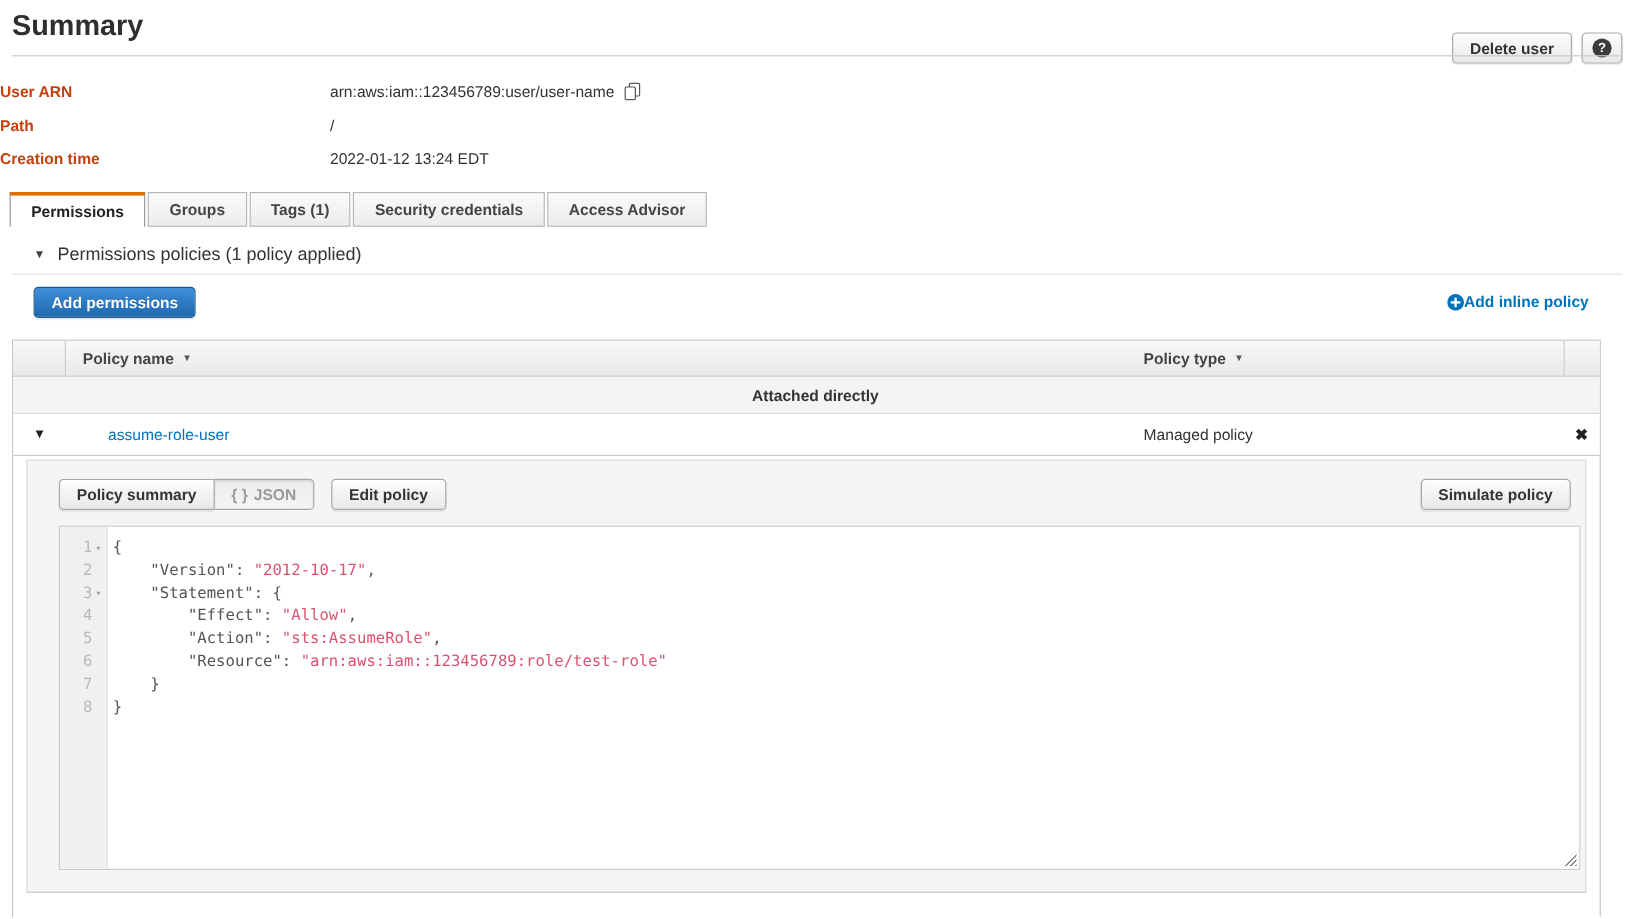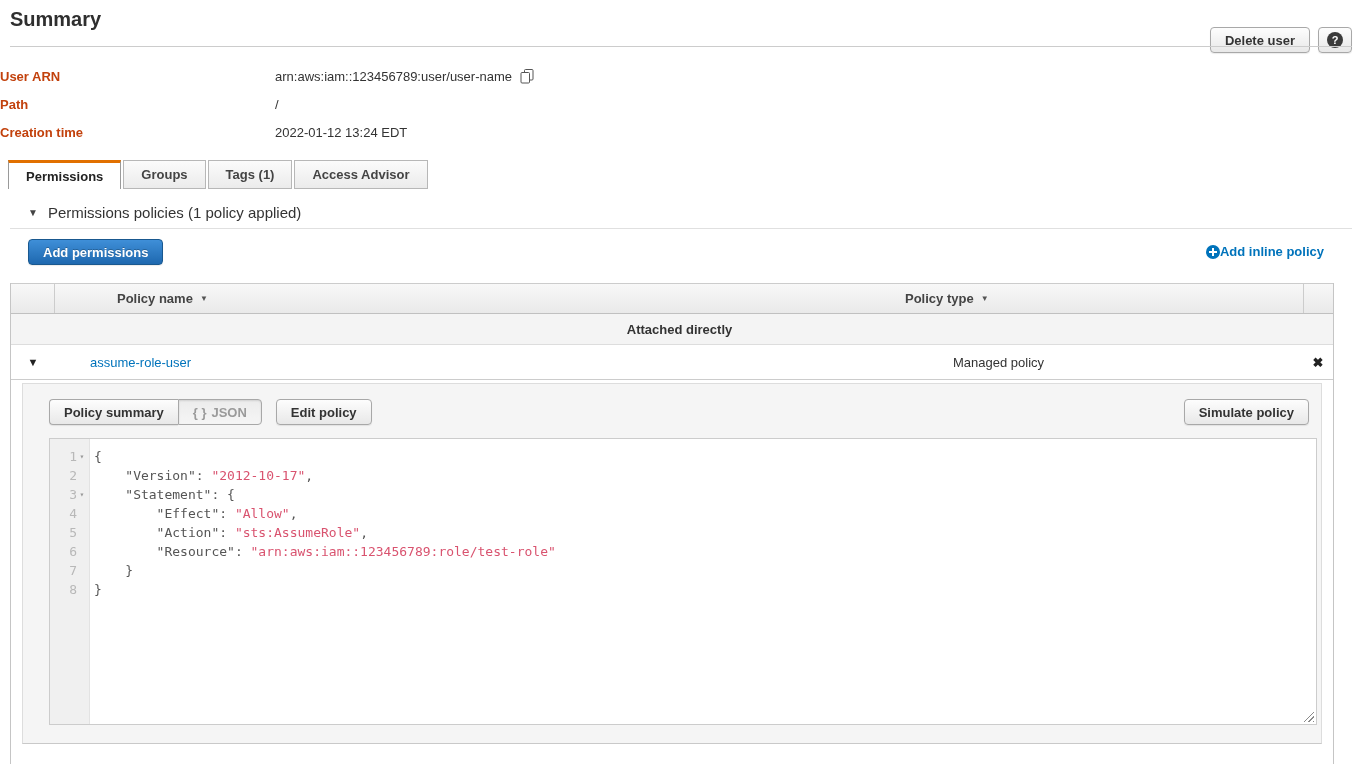--- a/index.html
+++ b/index.html
@@ -1,20 +1,20 @@
 <!DOCTYPE html>
 <html><head>
 <meta charset="utf-8">
 <style>
   * { margin:0; padding:0; box-sizing:border-box; }
   html,body { width:1362px; height:766px; background:#fff; overflow:hidden;
     font-family:"Liberation Sans", sans-serif; font-size:13px; color:#333; }
 
   
-  .page-title { position:absolute; left:10px; top:8px; font-size:20px; font-weight:600; color:#2f2f2f; }
+  .page-title { position:absolute; left:10px; top:8px; font-size:24px; font-weight:600; color:#2f2f2f; }
   .header-divider { position:absolute; left:10px; right:10px; top:46px; border-top:1px solid #ccc; }
   .hdr-buttons { position:absolute; top:16px; right:10px; display:flex; gap:8px;margin-top:11px; }
   .btn { display:inline-flex; align-items:center; justify-content:center;
     background:linear-gradient(#fdfdfd,#e8e8e8); border:1px solid #a8a8a8; border-radius:4px;
     height:26px; padding:0 14px; font-weight:bold; color:#333; font-size:13px; cursor:pointer;
     box-shadow:0 1px 1px rgba(0,0,0,.08); }
   .btn-help { width:34px; padding:0; }
   .help-circle { display:inline-flex; align-items:center; justify-content:center;
     width:16px; height:16px; border-radius:50%; background:#3b3b3b; color:#fff; font-size:11px; font-weight:bold; }
 
@@ -37,21 +37,21 @@
 
   .btn-primary { position:absolute; left:28px; top:239px; background:linear-gradient(#3f8fd8,#1e68af);
     border:1px solid #19588f; color:#fff; text-shadow:0 -1px 0 rgba(0,0,0,.25); }
   .inline-policy-link { position:absolute; right:38px; top:244px; display:flex; align-items:center; 
     color:#0073bb; font-weight:bold; cursor:pointer; }
 
   
   .policy-table { position:absolute; left:10px; top:283px; width:1324px; height:481px;
     border-left:1px solid #c5c5c5; border-right:1px solid #c5c5c5; }
   .thead { display:flex; height:31px; align-items:stretch; background:linear-gradient(#f8f8f8,#e9e9e9);
-    border-top:1px solid #ccc; border-bottom:1px solid #c0c0c0;gap:48px; }
+    border-top:1px solid #ccc; border-bottom:1px solid #c0c0c0; }
   .col-expand { width:44px; }
   .thead .col-expand { border-right:1px solid #ccc; }
   .col-name { flex:1; display:flex; align-items:center; padding-left:14px; }
   .col-type { width:352px; display:flex; align-items:center; padding-left:2px; }
   .col-actions { width:30px; display:flex; align-items:center; justify-content:center; }
   .thead .col-actions { border-left:1px solid #ccc; }
   .th-label { font-weight:bold; color:#444; }
   .sort-arrow { font-size:8px; color:#555; margin-left:7px; }
 
   .group-row { display:flex; align-items:center; height:31px; background:#f4f4f4; border-bottom:1px solid #ddd;
@@ -125,20 +125,21 @@
   <div class="detail-row">
     <span class="detail-label">Creation time</span>
     <span class="detail-value">2022-01-12 13:24 EDT</span>
   </div>
 </div>
 
 <div class="tabs">
   <div class="tab active">Permissions</div>
   <div class="tab">Groups</div>
   <div class="tab">Tags (1)</div>
+  <div class="tab">Security credentials</div>
   <div class="tab">Access Advisor</div>
 </div>
 
 <div class="section-header">
   <span class="caret">▼</span>
   <span>Permissions policies (1 policy applied)</span>
 </div>
 <div class="section-divider"></div>
 
 <button class="btn btn-primary">Add permissions</button>

